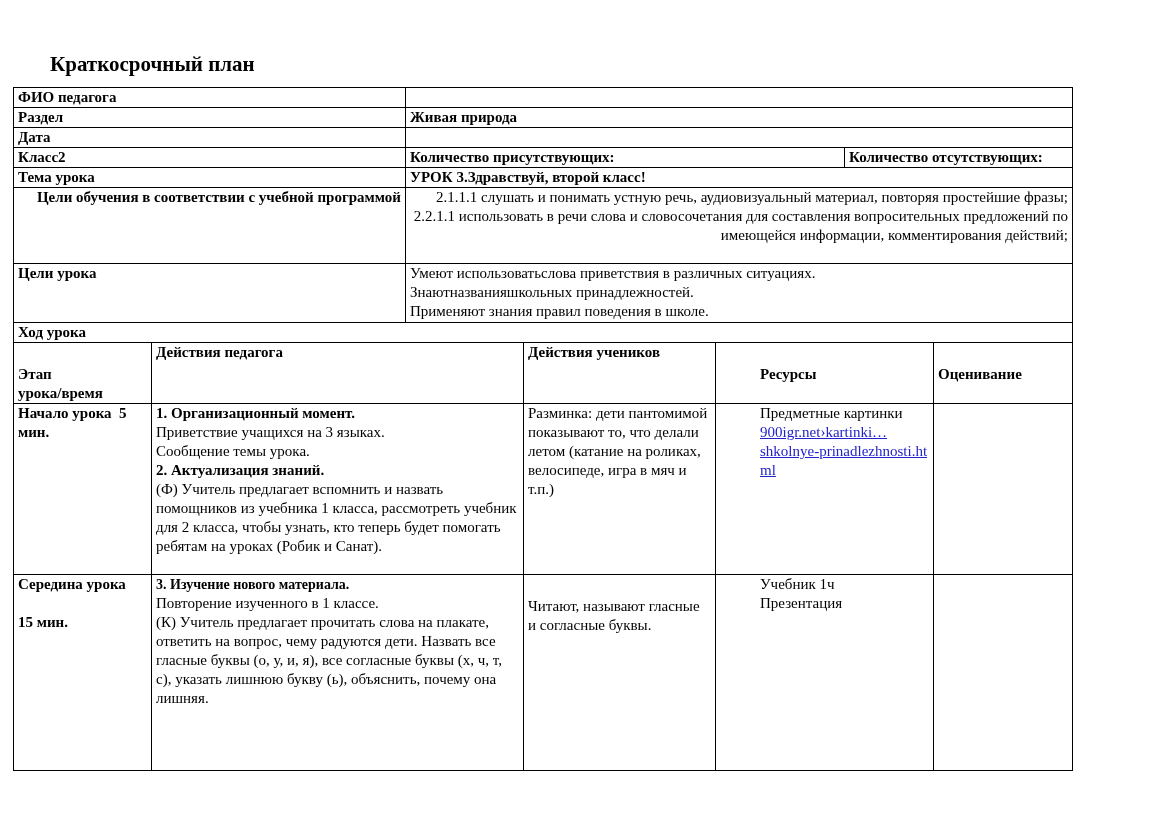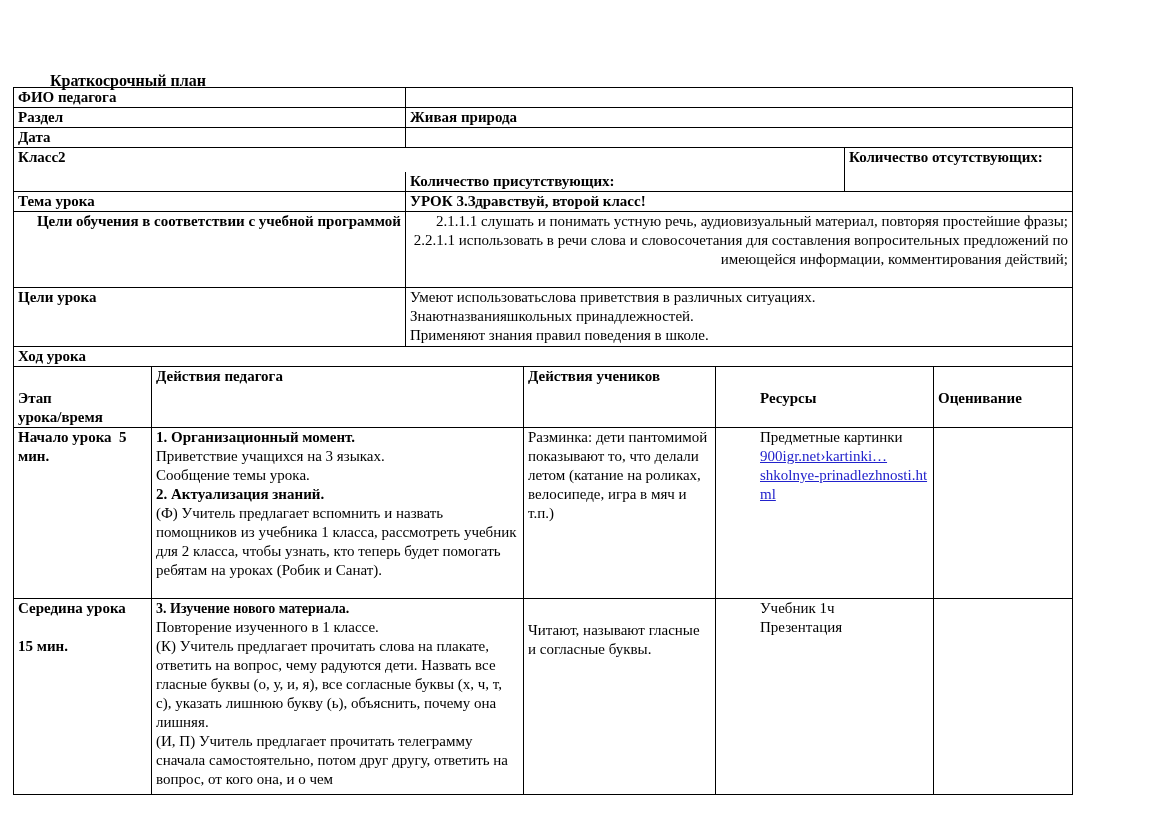--- a/index.html
+++ b/index.html
@@ -10,23 +10,22 @@
     height: 827px;
     background: #ffffff;
     color: #000000;
     font-family: "Liberation Serif", serif;
     overflow: hidden;
   }
   .doc-title {
     position: absolute;
     left: 50px;
     top: 52px;
-    font-size: 16px;
+    font-size: 21px;
     font-weight: bold;
-    margin-top: 20px;
   }
   .tbl {
     position: absolute;
     left: 13px;
     top: 87px;
     width: 1060px;
     border: 1px solid #000;
     font-size: 15px;
     line-height: 19px;
   }
@@ -34,21 +33,21 @@
   .row + .row { border-top: 1px solid #000; }
   .cell {
     padding: 0 4px;
     overflow: hidden;
   }
   .cell + .cell { border-left: 1px solid #000; }
   .bold { font-weight: bold; }
   .grow { flex: 1 1 auto; min-width: 0; }
   
   .w-label { width: 391px; flex: 0 0 391px; }
-  .w-present { width: 439px; flex: 0 0 439px; margin-top: 24px; }
+  .w-present { width: 439px; flex: 0 0 439px; }
   
   .h-20 { min-height: 20px; }
   .h-19 { min-height: 19px; }
   .h-goals { min-height: 76px; text-align: right; }
   .h-lgoals { min-height: 59px; }
   .h-head { min-height: 59px; }
   .h-row1 { min-height: 171px; }
   .h-row2 { min-height: 196px; }
   
   .c-stage { width: 137px; flex: 0 0 137px; }
@@ -155,21 +154,20 @@
 
     <div class="row h-row2">
       <div class="cell c-stage bold">
         <div>Середина урока</div>
         <div class="gap-top">15 мин.</div>
       </div>
       <div class="cell c-teacher">
         <div class="small-bold">3. Изучение нового материала.</div>
         <div>Повторение изученного в 1 классе.</div>
         <div>(К) Учитель предлагает прочитать слова на плакате, ответить на вопрос, чему радуются дети. Назвать все гласные буквы (о, у, и, я), все согласные буквы (х, ч, т, с), указать лишнюю букву (ь), объяснить, почему она лишняя.</div>
-        <div>(И, П) Учитель предлагает прочитать телеграмму сначала самостоятельно, потом друг другу, ответить на вопрос, от кого она, и о чем</div>
       </div>
       <div class="cell c-students pad-top">Читают, называют гласные и согласные буквы.</div>
       <div class="cell c-resources">
         <div>Учебник 1ч</div>
         <div>Презентация</div>
       </div>
       <div class="cell c-assess"></div>
     </div>
 
   </div>

